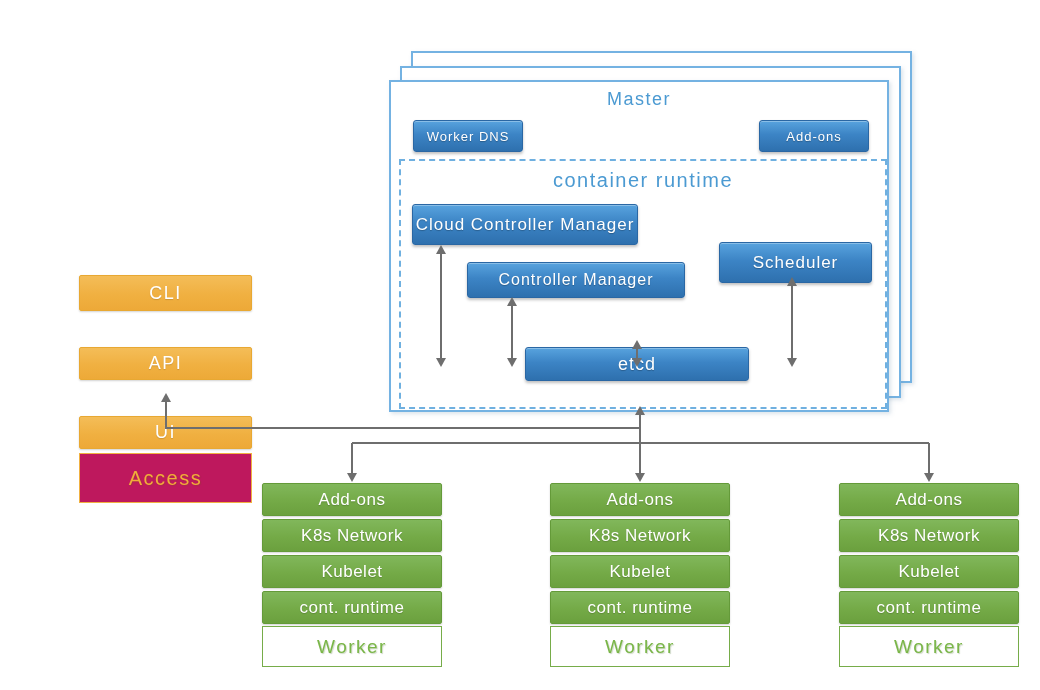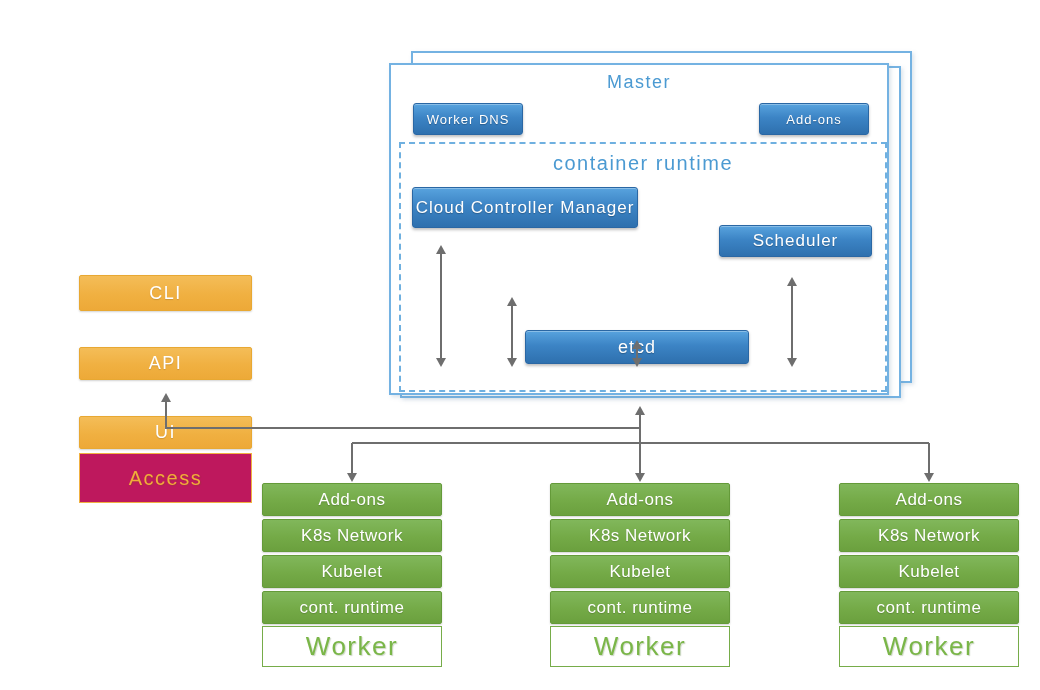--- a/index.html
+++ b/index.html
@@ -83,46 +83,47 @@
     display:flex;align-items:center;justify-content:center;
     letter-spacing:1.5px;
     text-shadow:1px 1px 1px rgba(60,100,30,0.25);
   }
 
   svg.overlay{position:absolute;left:0;top:0;width:1040px;height:690px;pointer-events:none;}
   .conn{stroke:#6e6e6e;stroke-width:2;fill:none;}
   .head{fill:#6e6e6e;stroke:none;}
 
   .fs13{font-size:13px;} .fs16{font-size:16px;}
-  .fs17{font-size:17px;} .fs18{font-size:18px;} .fs19{font-size:26px;text-align:center;} .fs20{font-size:20px;}
+  .fs17{font-size:17px;} .fs18{font-size:18px;} .fs19{font-size:19px;text-align:center;} .fs20{font-size:20px;}
 </style>
 </head>
 <body>
 
 <div id="canvas">
 
   <div class="abs master-layer" style="left:411px;top:51px;width:501px;height:332px;"></div>
   <div class="abs master-layer" style="left:400px;top:66px;width:501px;height:332px;"></div>
 
-  <div class="abs master-panel" style="left:389px;top:63px;width:500px;height:332px;">
+  <div class="abs master-panel" style="left:389px;top:80px;width:500px;height:332px;">
     <div class="abs blue-title fs18" style="left:0;right:0;top:7px;">Master</div>
 
     <div class="abs blue-box fs13" style="left:22px;top:38px;width:110px;height:32px;">Worker DNS</div>
 
     <div class="abs blue-box fs13" style="left:368px;top:38px;width:110px;height:32px;">Add-ons</div>
 
     <div class="abs runtime-panel" style="left:8px;top:77px;width:488px;height:250px;">
       <div class="abs blue-title fs20" style="left:0;right:0;top:8px;">container runtime</div>
 
       <div class="abs blue-box fs17" style="left:11px;top:43px;width:226px;height:41px;">Cloud Controller Manager</div>
 
+      <div class="abs blue-box fs16" style="left:66px;top:101px;width:218px;height:36px;">Controller Manager</div>
 
       <div class="abs blue-box fs18" style="left:124px;top:146px;width:224px;height:34px;margin-top:40px;">etcd</div>
 
-      <div class="abs blue-box fs17" style="left:318px;top:81px;width:153px;height:32px;">Scheduler</div>
+      <div class="abs blue-box fs17" style="left:318px;top:81px;width:153px;height:41px;">Scheduler</div>
 
     </div>
   </div>
 
   <div class="abs" style="left:79px;top:239px;width:173px;">
     <div class="orange-box fs18" style="height:34px;margin-bottom:4px;">CLI</div>
     <div class="orange-box fs18" style="height:31px;margin-bottom:2px;">API</div>
     <div class="orange-box fs18" style="height:31px;margin-bottom:4px;">UI</div>
     <div class="access-outline fs20" style="height:48px;">Access</div>
   </div>

